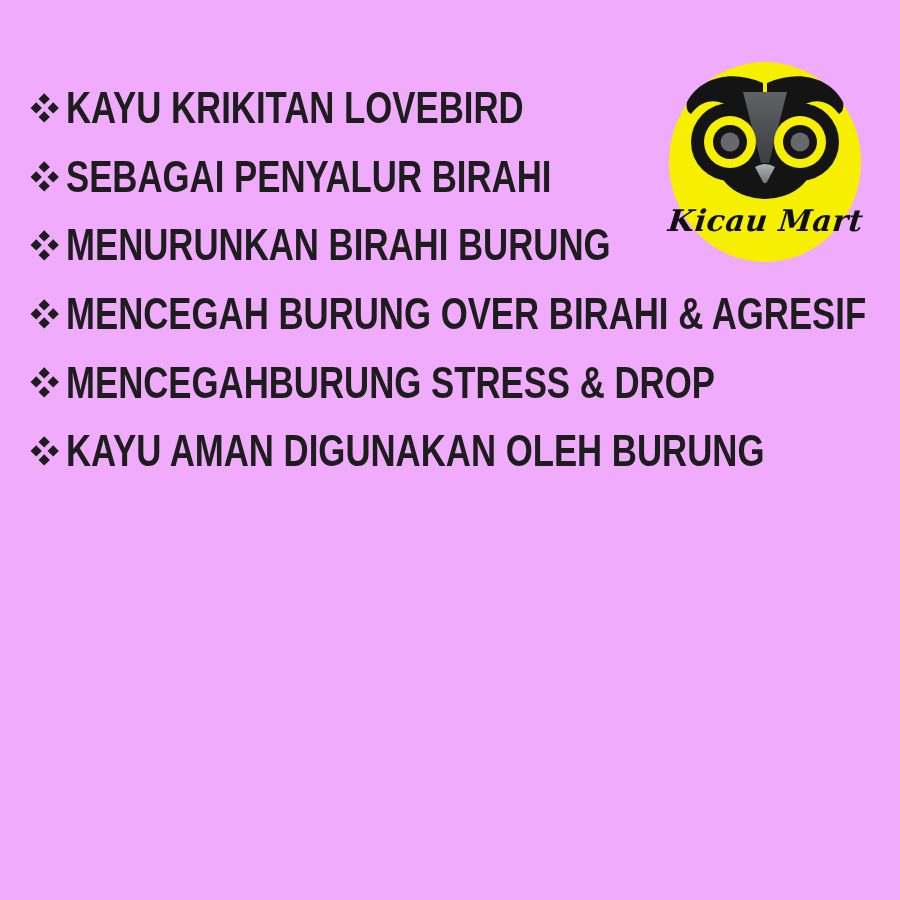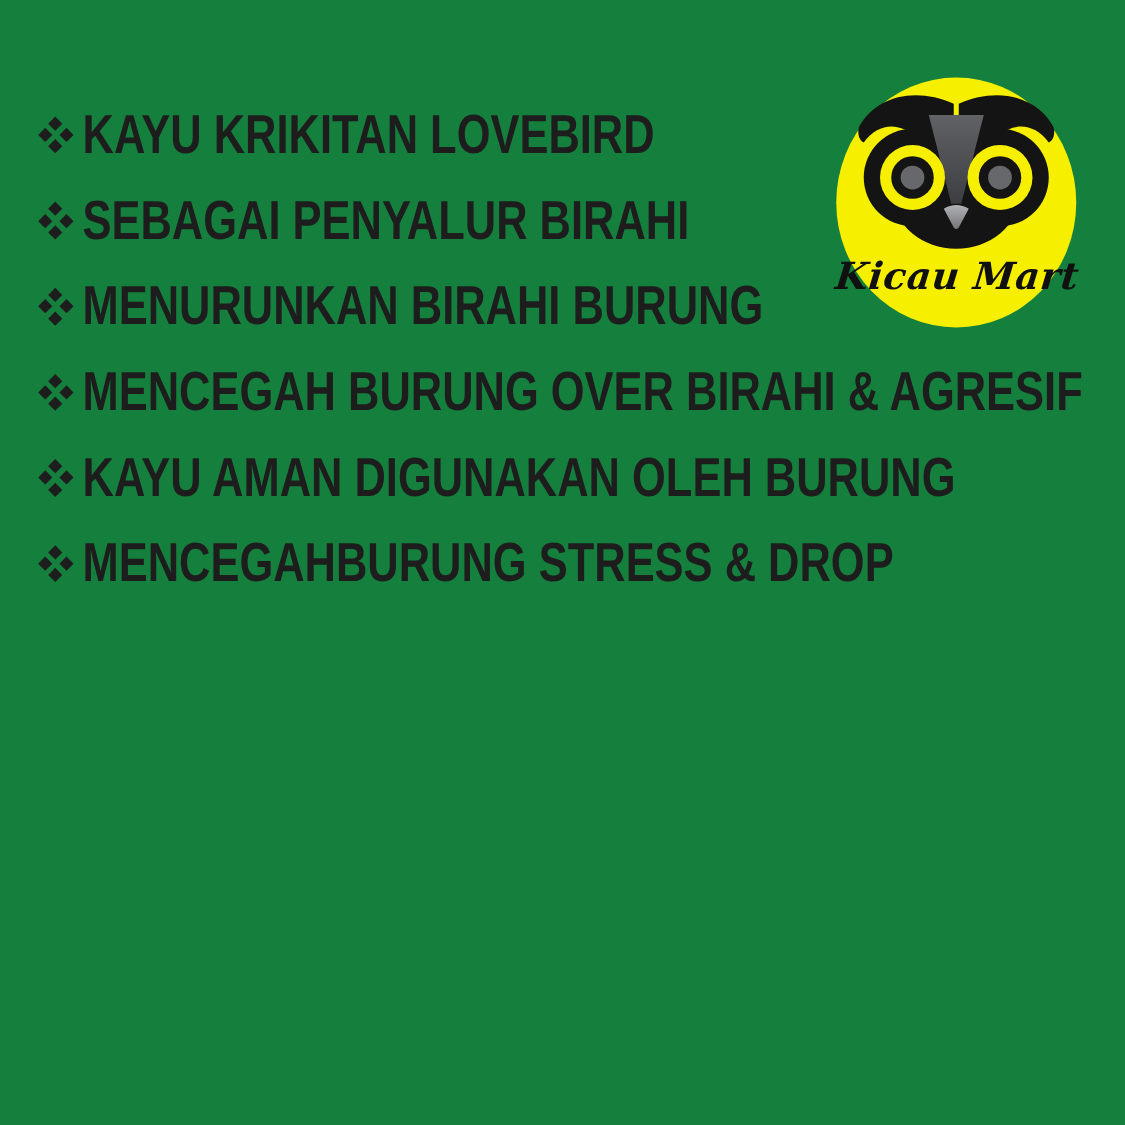--- a/index.html
+++ b/index.html
@@ -1,20 +1,20 @@
 <!DOCTYPE html>
 <html><head>
 <meta charset="utf-8">
 <style>
   html, body { margin: 0; padding: 0; background: #ffffff; }
   .poster {
     position: relative;
     width: 900px;
     height: 900px;
-    background: #15803d;
+    background: #f0abfc;
     overflow: hidden;
     font-family: "Liberation Sans", sans-serif;
   }
 
   
   .benefit-list {
     position: absolute;
     left: 32px;
     top: 74px;
     width: 860px;
@@ -118,30 +118,30 @@
         </span>
       <span class="line-text">MENCEGAH BURUNG OVER BIRAHI &amp; AGRESIF</span>
     </div>
     <div class="row">
       <span class="bullet">
           <i></i>
           <i></i>
           <i></i>
           <i></i>
         </span>
-      <span class="line-text">KAYU AMAN DIGUNAKAN OLEH BURUNG</span>
+      <span class="line-text">MENCEGAHBURUNG STRESS &amp; DROP</span>
     </div>
     <div class="row">
       <span class="bullet">
           <i></i>
           <i></i>
           <i></i>
           <i></i>
         </span>
-      <span class="line-text">MENCEGAHBURUNG STRESS &amp; DROP</span>
+      <span class="line-text">KAYU AMAN DIGUNAKAN OLEH BURUNG</span>
     </div>
   </div>
 
   <div class="logo">
     <svg width="210" height="210" viewBox="0 0 210 210">
       <defs>
         <linearGradient id="gradForehead" x1="0" y1="0" x2="0" y2="1">
           <stop offset="0" stop-color="#606266"></stop>
           <stop offset="1" stop-color="#3d3e41"></stop>
         </linearGradient>

